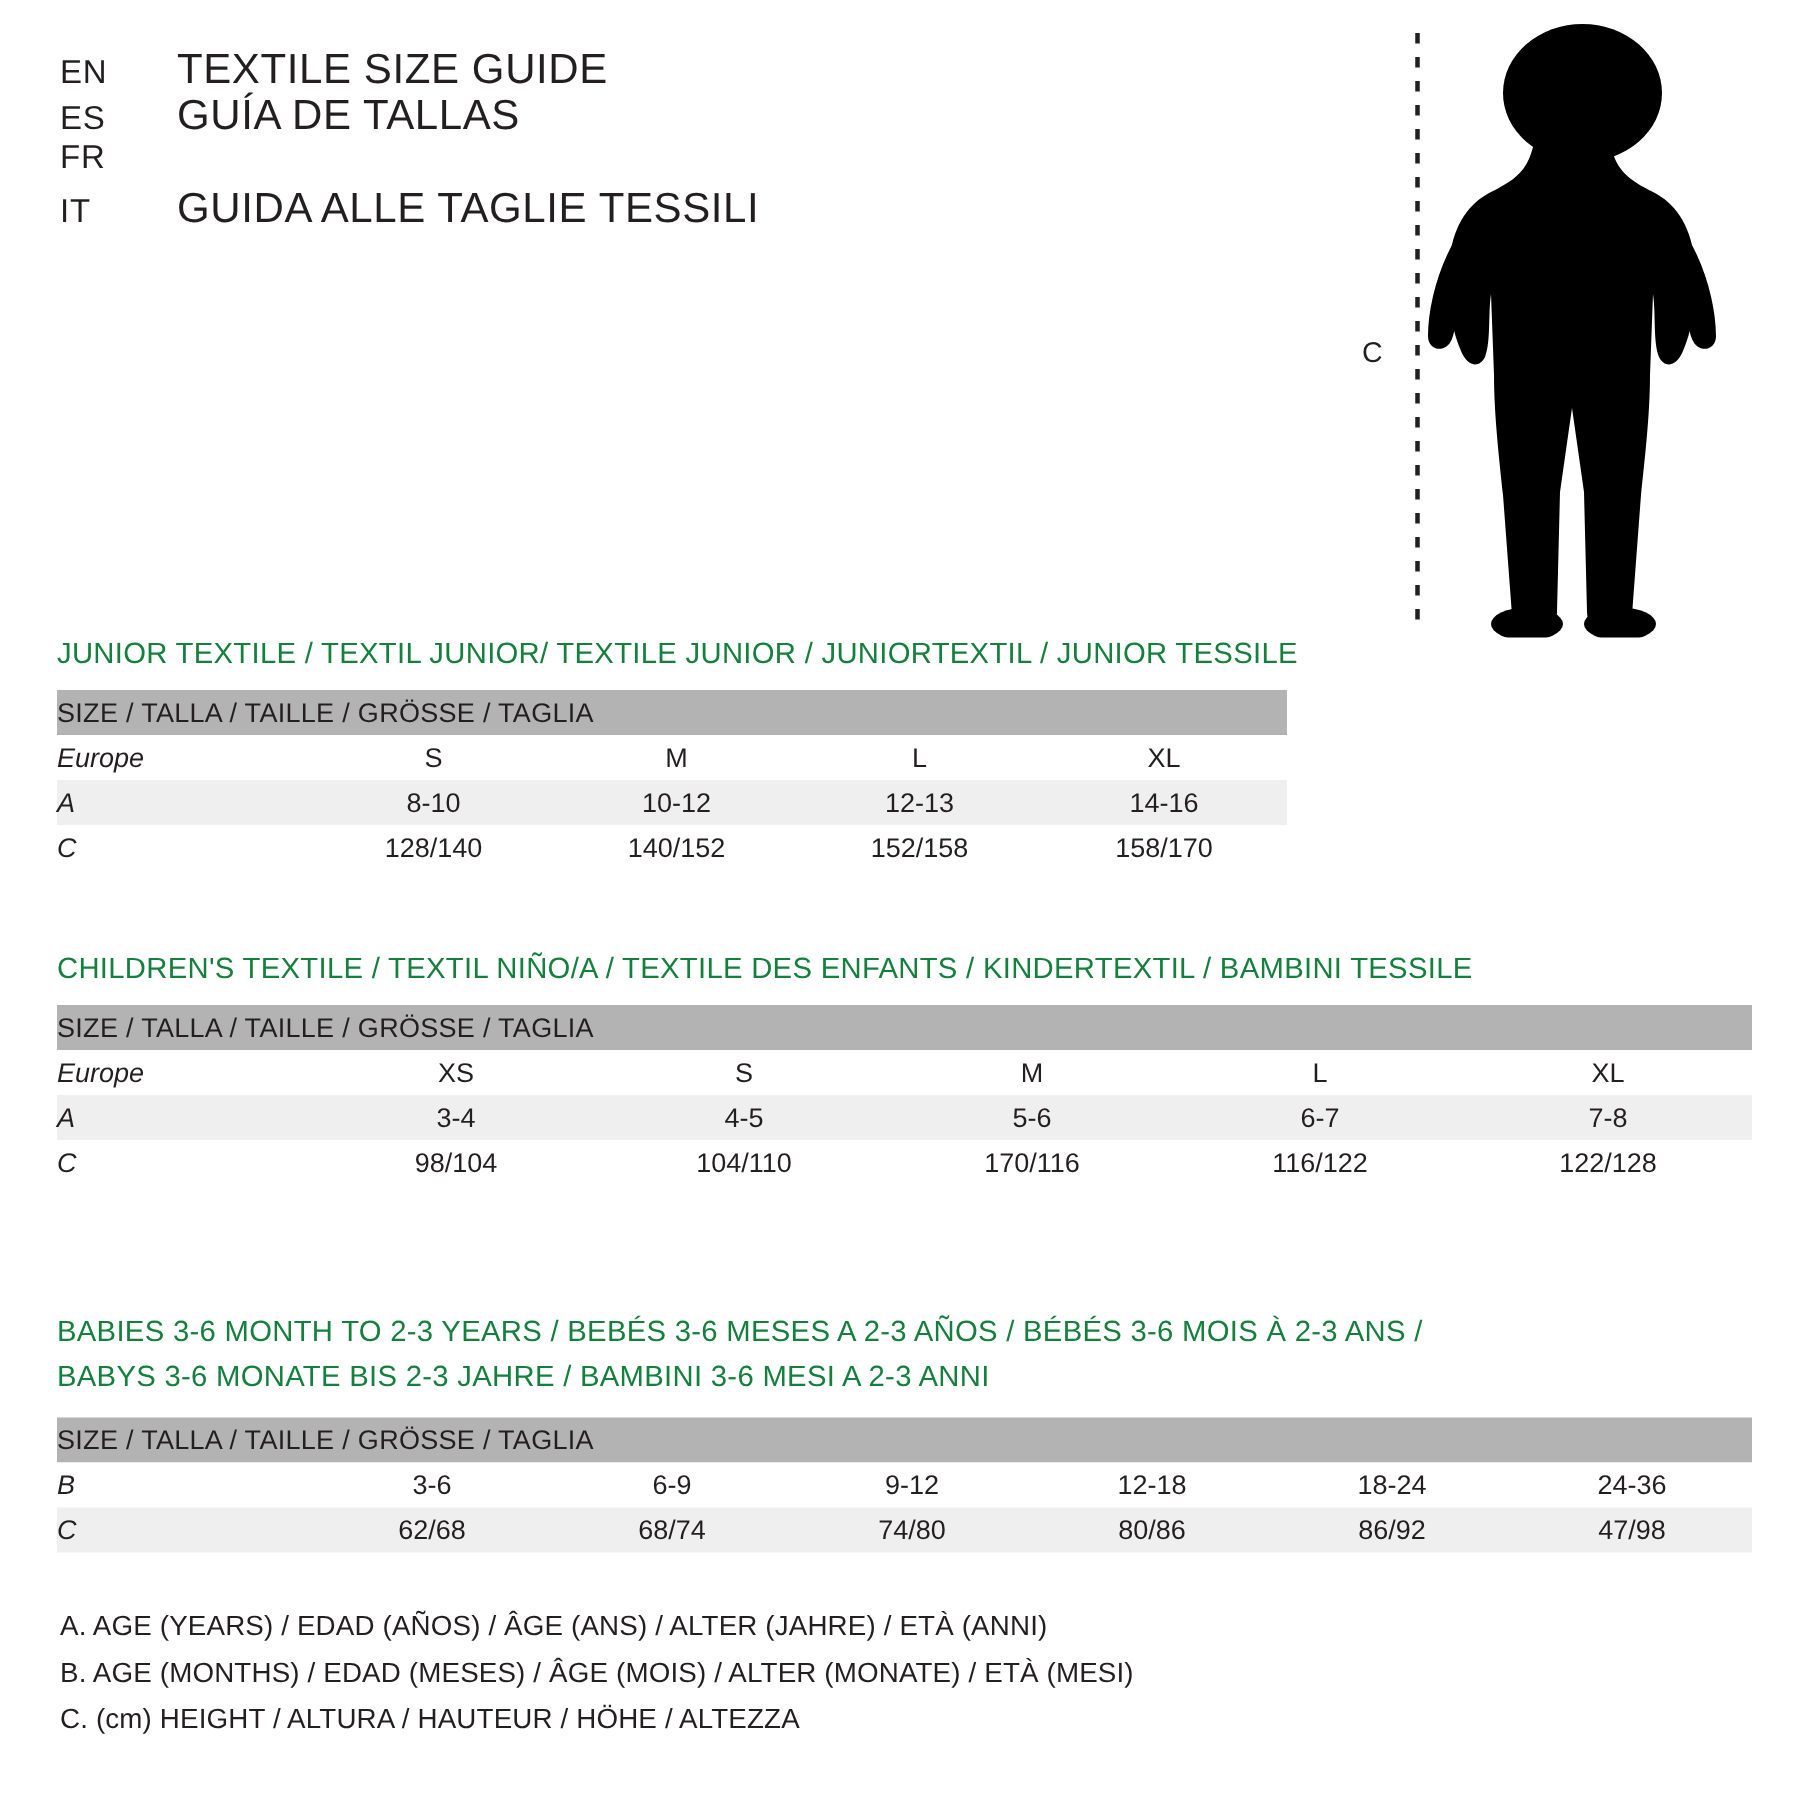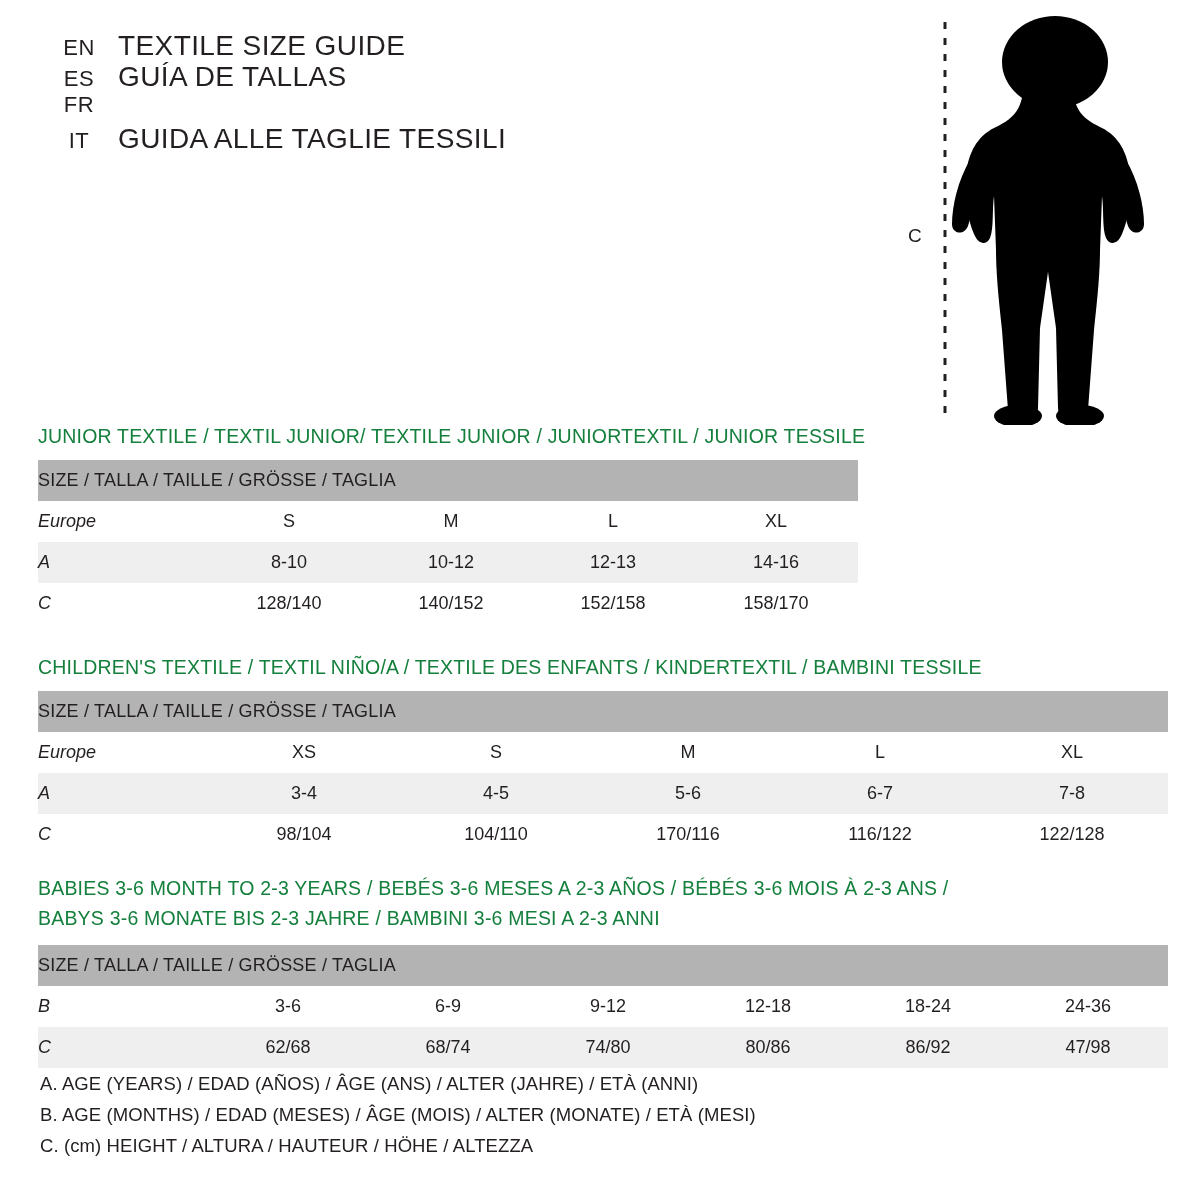--- a/index.html
+++ b/index.html
@@ -20,21 +20,20 @@
   .header {
     position: absolute;
     left: 40px;
     top: 30px;
     width: 560px;
   }
   .header-row {
     display: flex;
     align-items: baseline;
     height: 31px;
-    text-align: center;
   }
   .header-lang {
     width: 78px;
     flex: none;
     font-size: 22px;
     letter-spacing: 0.5px;
     color: #231f20;
   }
   .header-title {
     font-size: 28px;
@@ -83,21 +82,21 @@
   }
 
   table.size-table {
     border-collapse: collapse;
     table-layout: fixed;
     font-size: 18px;
     color: #231f20;
   }
   table.size-table td {
     padding: 0;
-    height: 41px;
+    height: 30px;
     vertical-align: middle;
   }
   .band-head td {
     background: #b3b3b3;
     font-size: 18px;
     letter-spacing: 0.2px;
     padding-left: 8px;
   }
   .row-light td { background: #ffffff; }
   .row-grey td { background: #efefef; }
@@ -204,21 +203,21 @@
         <td class="cell-label">C</td>
         <td class="cell-val">128/140</td>
         <td class="cell-val">140/152</td>
         <td class="cell-val">152/158</td>
         <td class="cell-val">158/170</td>
       </tr>
     </tbody>
   </table>
 </div>
 
-<div class="section" style="top:635px;margin-top:21px;">
+<div class="section" style="top:635px;">
   <div class="section-title">CHILDREN'S TEXTILE / TEXTIL NIÑO/A / TEXTILE DES ENFANTS / KINDERTEXTIL / BAMBINI TESSILE</div>
   <table class="size-table" style="width:1130px;">
     <colgroup>
       <col style="width:170px">
         <col style="width:192px">
         <col style="width:192px">
         <col style="width:192px">
         <col style="width:192px">
         <col style="width:192px">
     </colgroup>

